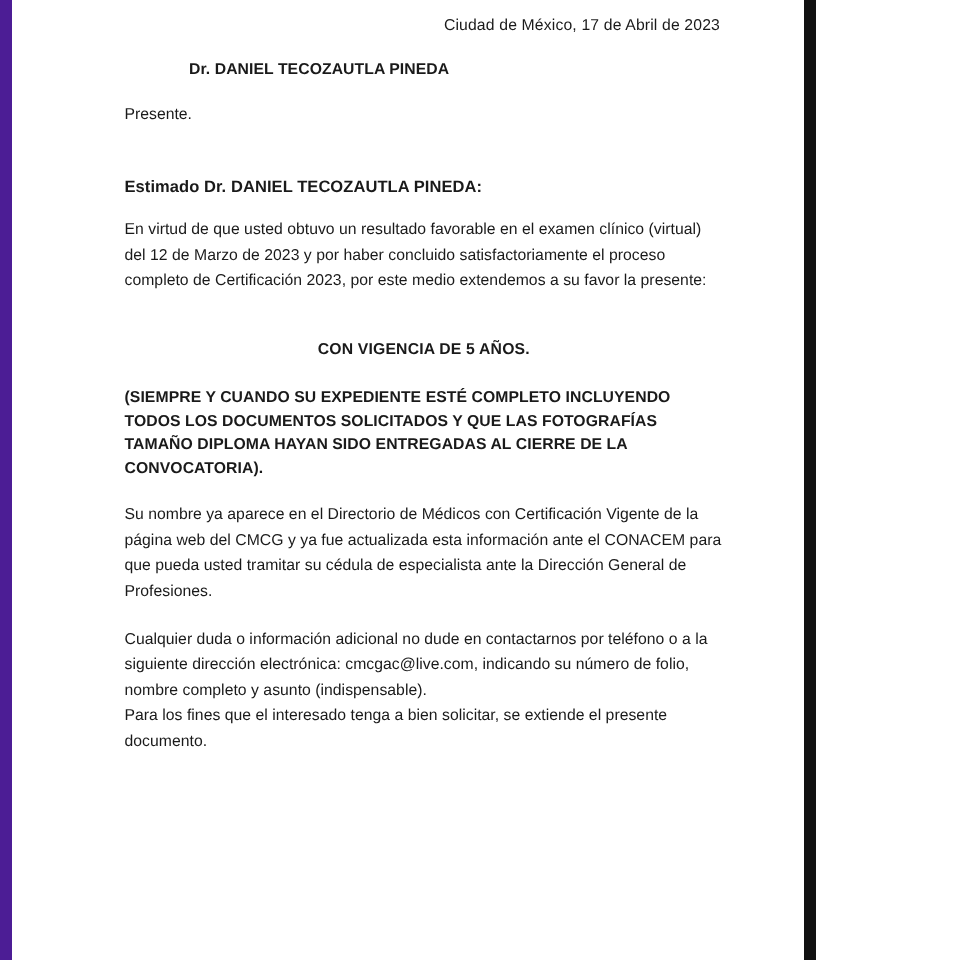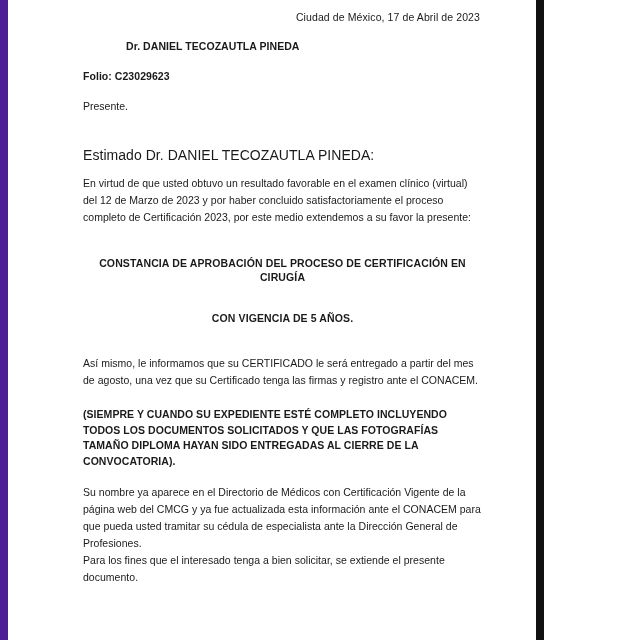--- a/index.html
+++ b/index.html
@@ -59,22 +59,22 @@
     letter-spacing: 0.05px;
   }
 
   .presente {
     font-size: 10.5px;
     line-height: 14px;
     margin: 16px 0 0 0;
   }
 
   .salutation {
-    font-size: 14px;
-    font-weight: normal;
+    font-size: 11px;
+    font-weight: bold;
     line-height: 14px;
     margin: 35px 0 0 0;
     letter-spacing: 0.05px;
   }
 
   .body-par {
     font-size: 10.5px;
     line-height: 17px;
     margin: 13px 0 0 0;
     text-align: left;
@@ -125,37 +125,35 @@
 </head>
 <body>
 
 <div id="page">
   <div id="sheet">
 
     <p class="date-line">Ciudad de México, 17 de Abril de 2023</p>
 
     <p class="addressee">Dr. DANIEL TECOZAUTLA PINEDA</p>
 
-    <p class="folio">Folio: C23029623</p>
 
     <p class="presente">Presente.</p>
 
     <p class="salutation">Estimado Dr. DANIEL TECOZAUTLA PINEDA:</p>
 
     <p class="body-par">En virtud de que usted obtuvo un resultado favorable en el examen clínico (virtual) del 12 de Marzo de 2023 y por haber concluido satisfactoriamente el proceso completo de Certificación 2023, por este medio extendemos a su favor la presente:</p>
 
     <div class="title-block">
-      <p class="title-line first">CONSTANCIA DE APROBACIÓN DEL PROCESO DE CERTIFICACIÓN EN CIRUGÍA</p>
       <p class="title-line third">CON VIGENCIA DE 5 AÑOS.</p>
     </div>
 
-    <p class="body-par par-after-title">Así mismo, le informamos que su CERTIFICADO le será entregado a partir del mes de agosto, una vez que su Certificado tenga las firmas y registro ante el CONACEM.</p>
 
     <p class="bold-par">(SIEMPRE Y CUANDO SU EXPEDIENTE ESTÉ COMPLETO INCLUYENDO TODOS LOS DOCUMENTOS SOLICITADOS Y QUE LAS FOTOGRAFÍAS TAMAÑO DIPLOMA HAYAN SIDO ENTREGADAS AL CIERRE DE LA CONVOCATORIA).</p>
 
 
     <p class="body-par tight-par">Su nombre ya aparece en el Directorio de Médicos con Certificación Vigente de la página web del CMCG y ya fue actualizada esta información ante el CONACEM para que pueda usted tramitar su cédula de especialista ante la Dirección General de Profesiones.</p>
 
+    <p class="body-par tight-par">Cualquier duda o información adicional no dude en contactarnos por teléfono o a la siguiente dirección electrónica: cmcgac@live.com,  indicando su número de folio, nombre completo y asunto (indispensable).</p>
 
     <p class="body-par no-gap">Para los fines que el interesado tenga a bien solicitar, se extiende el presente documento.</p>
 
   </div>
 </div>
 
 </body></html>

